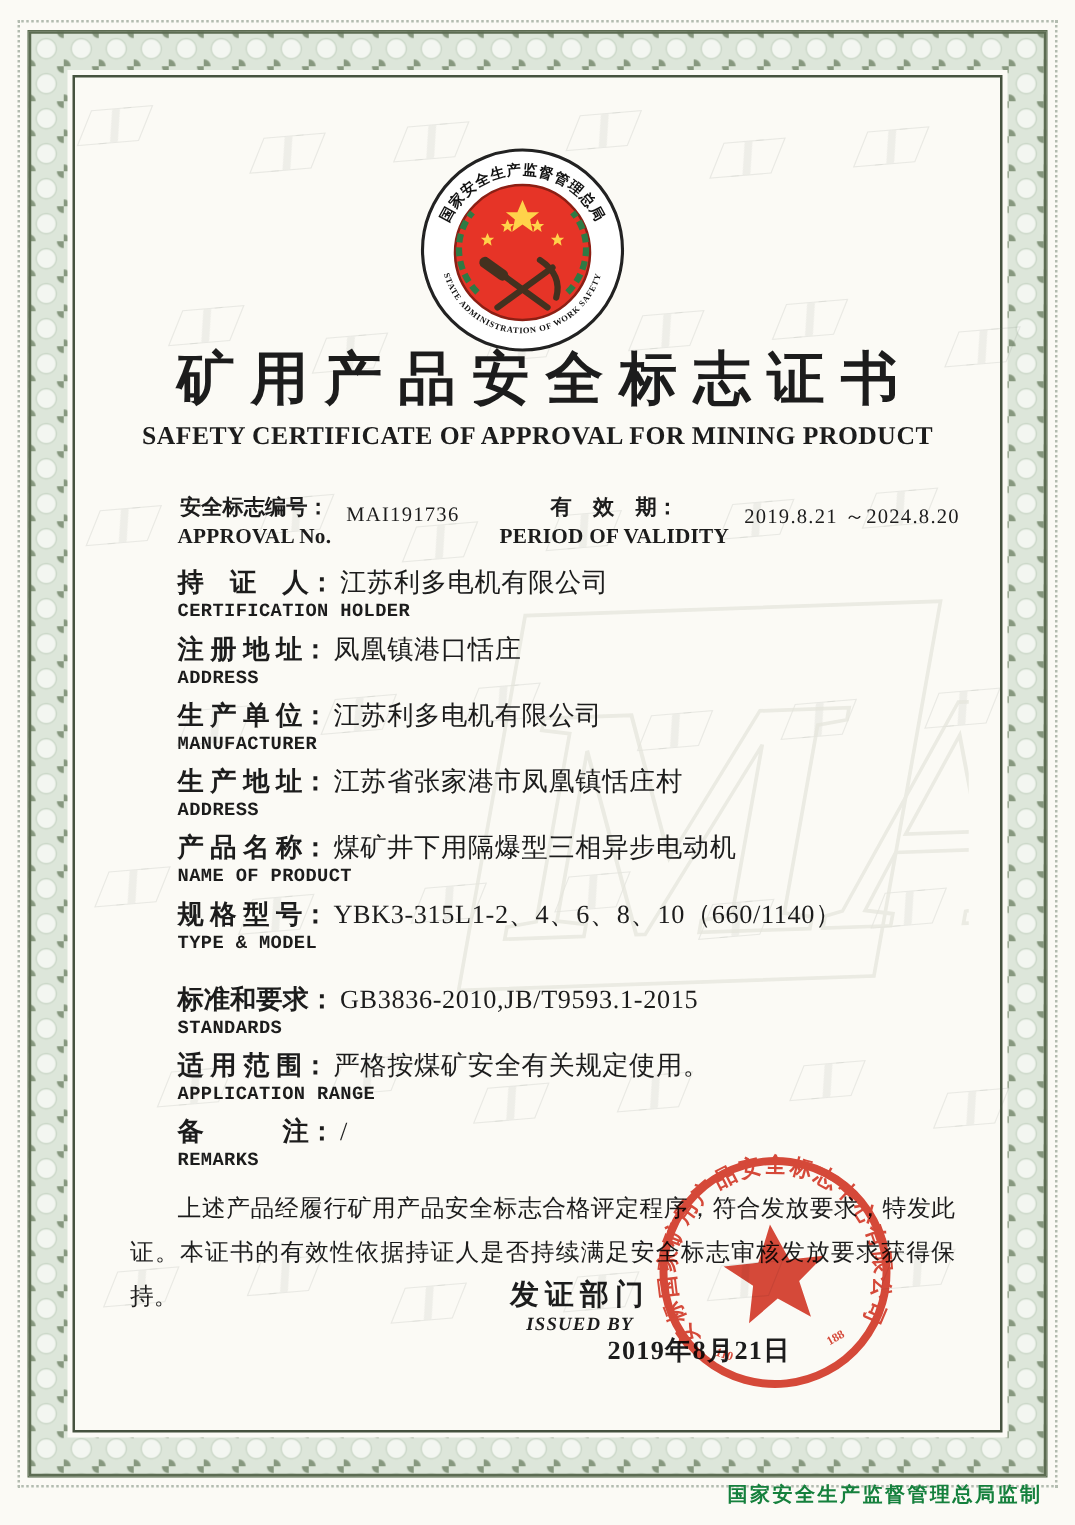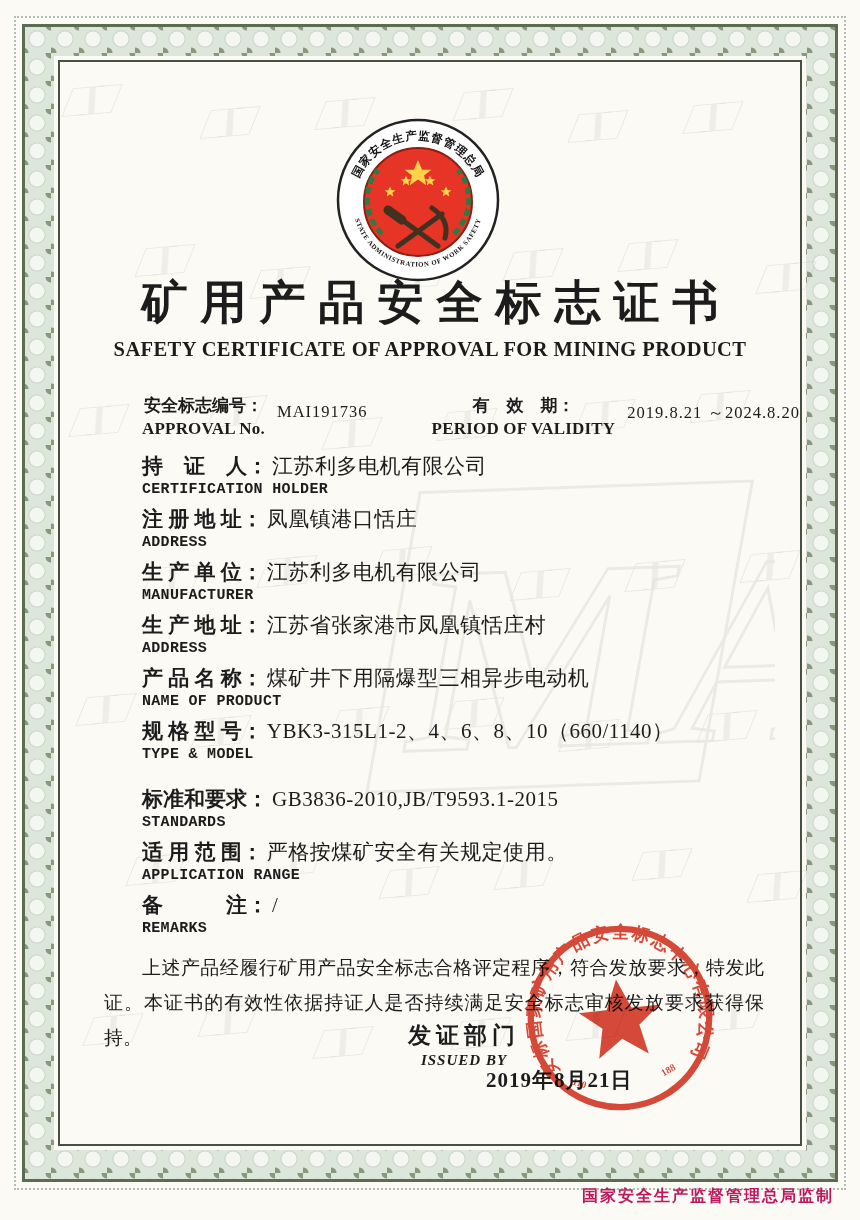--- a/index.html
+++ b/index.html
@@ -36,37 +36,37 @@
   .emblem{position:absolute;left:332px;top:114px;width:172px;height:172px;}
   .title{position:absolute;left:0;right:0;top:272px;text-align:center;
     font-size:46px;font-weight:bold;letter-spacing:13px;white-space:nowrap;text-indent:13px;}
   .subtitle{position:absolute;left:0;right:0;top:338px;text-align:center;
     font-size:20.5px;font-weight:bold;letter-spacing:.4px;}
   .approval-row{position:absolute;left:142px;top:394px;display:flex;align-items:flex-start;white-space:nowrap;}
   .lblblk{display:flex;flex-direction:column;text-align:center;}
   .lbl-cn{font-size:17px;font-weight:bold;white-space:pre;}
   .lbl-en{font-size:17px;font-weight:bold;letter-spacing:.2px;margin-top:2px;}
   .apv-val{font-size:16.5px;letter-spacing:1px;margin:8px 0 0 12px;}
-  .apv-gap{margin-left:64px;}
+  .apv-gap{margin-left:32px;}
   .fields{position:absolute;left:142px;top:452px;width:640px;}
   .field{margin-bottom:7px;}
   .field.gap{margin-top:22px;}
   .f-line{display:flex;align-items:baseline;white-space:nowrap;}
   .f-cn{font-size:21px;font-weight:bold;white-space:pre;}
   .f-val{font-size:21px;margin-left:4px;letter-spacing:.5px;}
   .f-en{font-size:15px;font-weight:bold;letter-spacing:.3px;margin-top:1px;font-family:Liberation Mono, monospace;}
   .statement{position:absolute;left:104px;top:950px;width:660px;
     font-size:19px;line-height:1.85;text-indent:2em;text-align:justify;}
   .issuedby{position:absolute;left:408px;top:1020px;text-align:center;}
   .issuedby .cn{font-size:23px;font-weight:bold;letter-spacing:5px;white-space:nowrap;}
   .issuedby .en{font-size:15px;font-weight:bold;letter-spacing:1px;margin-top:1px;font-style:italic;}
   .issue-date{position:absolute;left:486px;top:1066px;font-size:21px;font-weight:bold;letter-spacing:1px;z-index:2;}
   .stamp{position:absolute;left:522px;top:920px;z-index:3;mix-blend-mode:multiply;transform:rotate(-6deg);}
   .imprint{position:absolute;right:26px;top:1186px;font-size:16px;font-weight:bold;
-    letter-spacing:2px;color:#be185d;z-index:2;}
+    letter-spacing:2px;color:#15803d;z-index:2;}
   svg text{font-family:"Liberation Serif", serif;}
 </style>
 </head>
 <body>
 
 <div class="page">
 
   <div class="dots"></div>
   <div class="band"></div>
   <div class="hole"></div>

